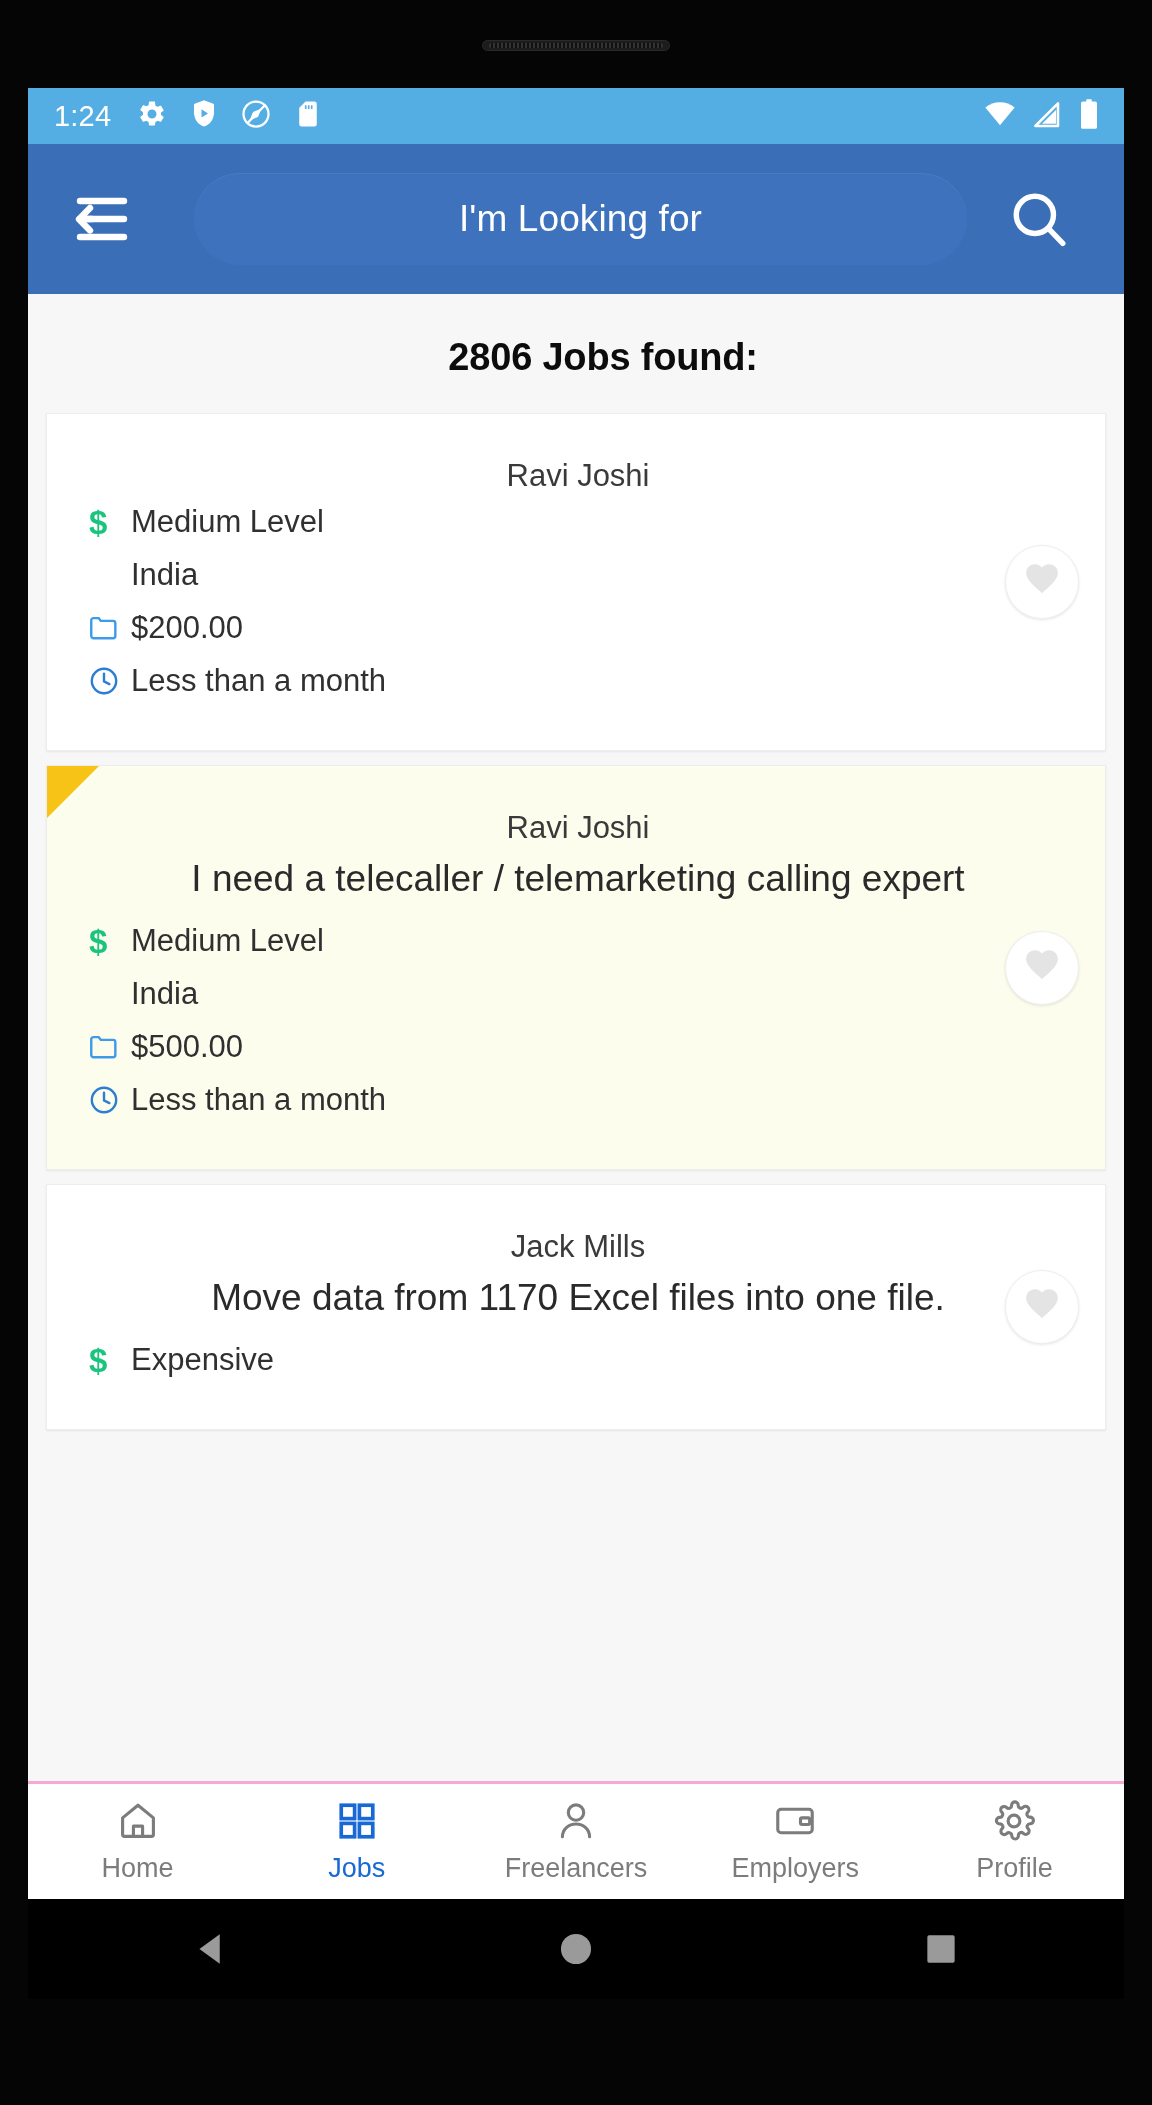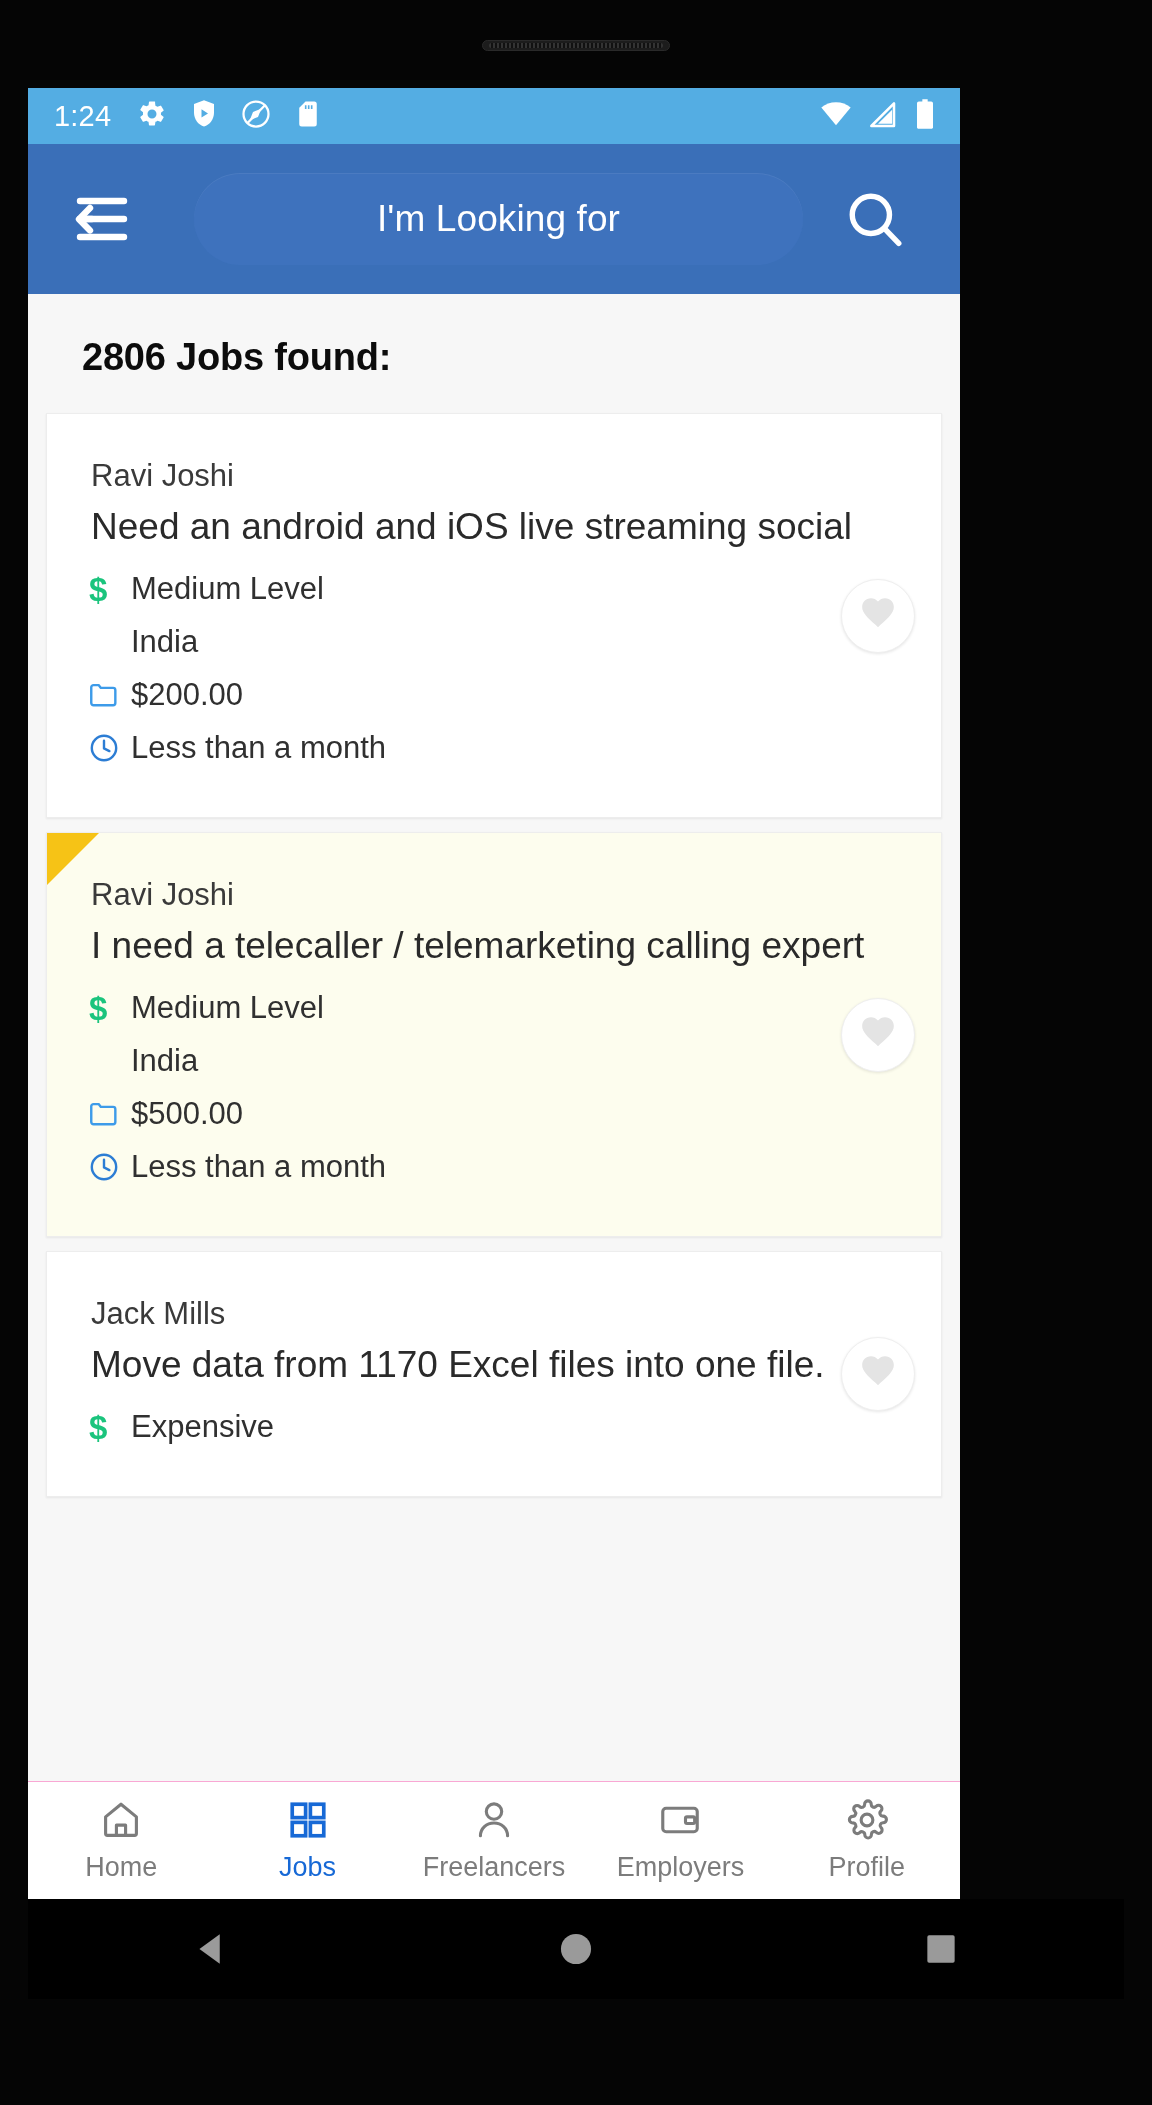--- a/index.html
+++ b/index.html
@@ -26,23 +26,24 @@
   }
   .speaker .grille {
     position: absolute; inset: 2px 6px;
     background: repeating-linear-gradient(90deg,#333 0 2px,#111 2px 4px);
     border-radius: 4px;
   }
   
   #screen {
     position: absolute;
     left: 28px; top: 88px;
-    width: 932px; height: 1811px;
+    width: 1096px; height: 1811px;
     background: #4c1d95;
     overflow: hidden;
+    text-align: center;
   }
   
   .statusbar {
     height: 56px;
     background: #54ADE3;
     display: flex; align-items: center;
     padding: 0 22px 0 26px;
     color: #fff;
   }
   .sb-time {
@@ -169,21 +170,21 @@
     box-shadow: 0 1px 3px rgba(0,0,0,0.10);
     display: flex; align-items: center; justify-content: center;
     cursor: pointer;
   }
   
   .bottomnav {
     position: absolute;
     left: 0; right: 0; bottom: 0;
     height: 118px;
     background: #ffffff;
-    border-top: 1px solid #f9a8d4;
+    border-top: 3px solid #f9a8d4;
     display: flex;
     align-items: center;
   }
   .nav-item {
     flex: 1;
     height: 100%;
     display: flex; flex-direction: column;
     align-items: center; justify-content: center;
     gap: 6px;
     cursor: pointer;
@@ -285,21 +286,20 @@
         </svg>
       </div>
     </div>
 
     <div class="content">
 
       <div class="results-title">2806 Jobs found:</div>
 
       <div class="card">
         <div class="card-poster">Ravi Joshi</div>
-        <div class="card-title">Need an android and iOS live streaming social</div>
 
         <div class="meta-row">
           <span class="meta-icon">
               <span class="dollar-glyph">$</span>
             </span>
           <span class="meta-text">Medium Level</span>
         </div>
 
         <div class="meta-row">
           <span class="meta-icon"></span>

